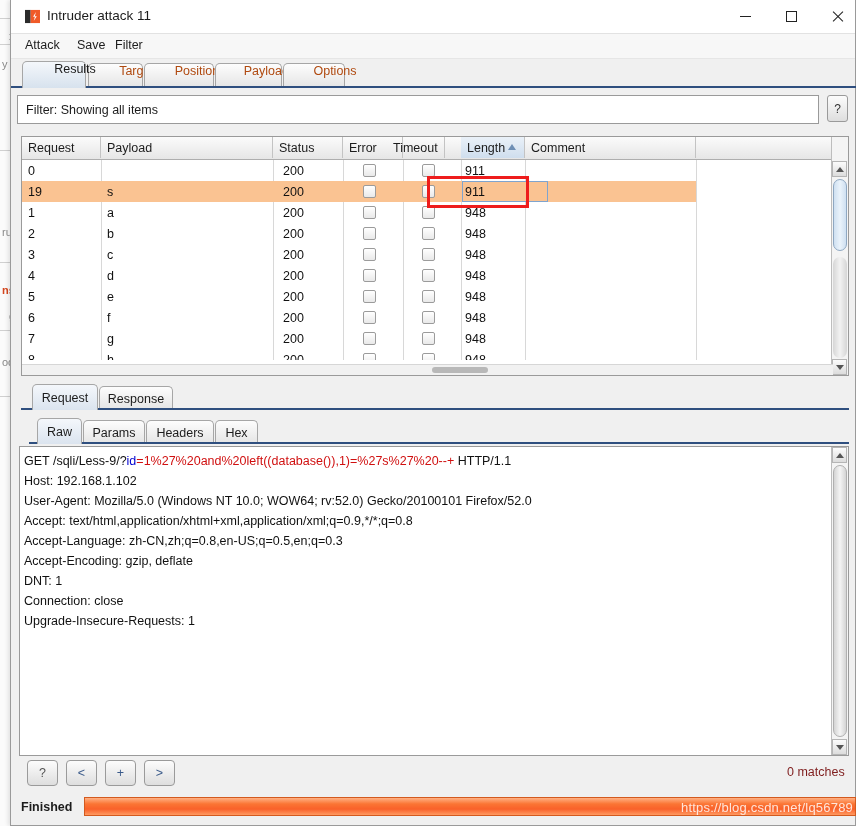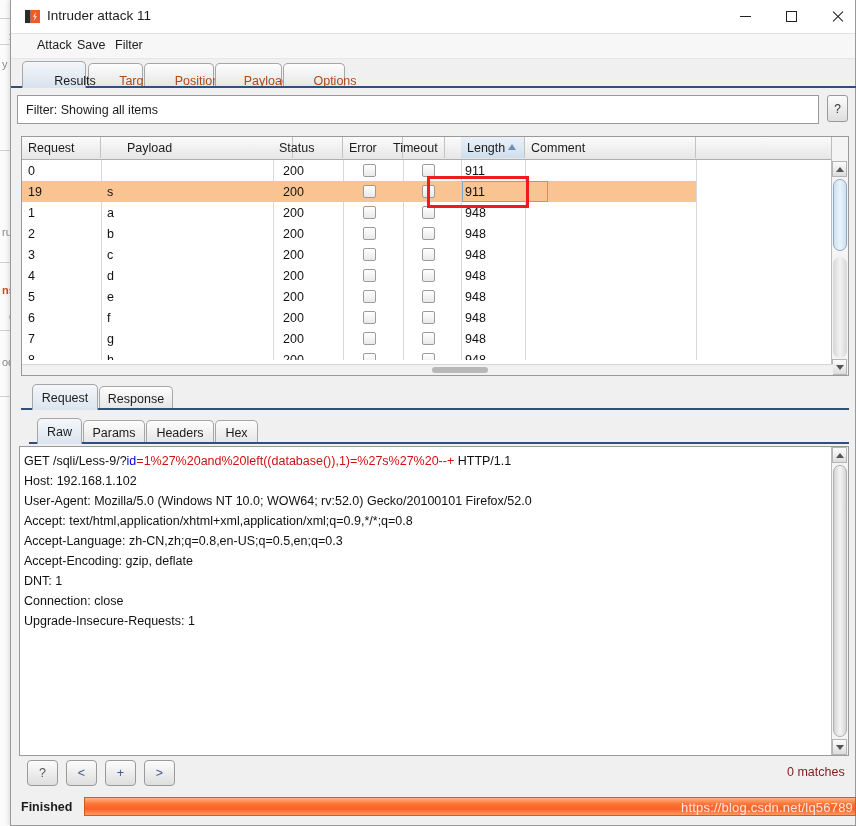--- a/index.html
+++ b/index.html
@@ -129,21 +129,21 @@
   .tab {
     position: absolute;
     top: 4px;
     height: 25px;
     box-sizing: border-box;
     background: linear-gradient(to bottom, #fdfdfd 0%, #e4e4e4 100%);
     border: 1px solid #a6a6a6;
     border-bottom: none;
     border-radius: 5px 5px 0 0;
     display: flex;
-    align-items: flex-end;
+    align-items: flex-start;
     justify-content: center;
     font-size: 12.5px;
     color: #b04a10;
     white-space: nowrap;
     padding-left: 42px;
   }
   .tab.active {
     top: 2px;
     height: 27px;
     background: linear-gradient(to bottom, #f4f7fb 0%, #d7e2ee 100%);
@@ -562,21 +562,21 @@
       </div>
       <div class="win-btn wb-max">
         <span class="glyph-max"></span>
       </div>
       <div class="win-btn wb-close">
         <span class="glyph-close"></span>
       </div>
     </div>
 
     <div class="menubar">
-      <div class="menu-item" style="left:14px;margin-left:12px;">Attack</div>
+      <div class="menu-item" style="left:14px;">Attack</div>
       <div class="menu-item" style="left:66px;">Save</div>
       <div class="menu-item" style="left:104px;">Filter</div>
     </div>
 
     <div class="tabstrip">
       <div class="tab active" style="left:11px; width:64px;">
         <span>Results</span>
       </div>
       <div class="tab" style="left:77px; width:55px;">
         <span>Target</span>
@@ -601,21 +601,21 @@
         <span>?</span>
       </div>
     </div>
 
     <div class="tablewrap">
 
       <div class="thead">
         <div class="th" style="left:0; width:79px;">
           <span>Request</span>
         </div>
-        <div class="th" style="left:79px; width:172px;margin-left:20px;">
+        <div class="th" style="left:79px; width:172px;">
           <span>Payload</span>
         </div>
         <div class="th" style="left:251px; width:70px;">
           <span>Status</span>
         </div>
         <div class="th" style="left:321px; width:60px;">
           <span>Error</span>
         </div>
         <div class="th" style="left:365px; width:58px;">
           <span>Timeout</span>

